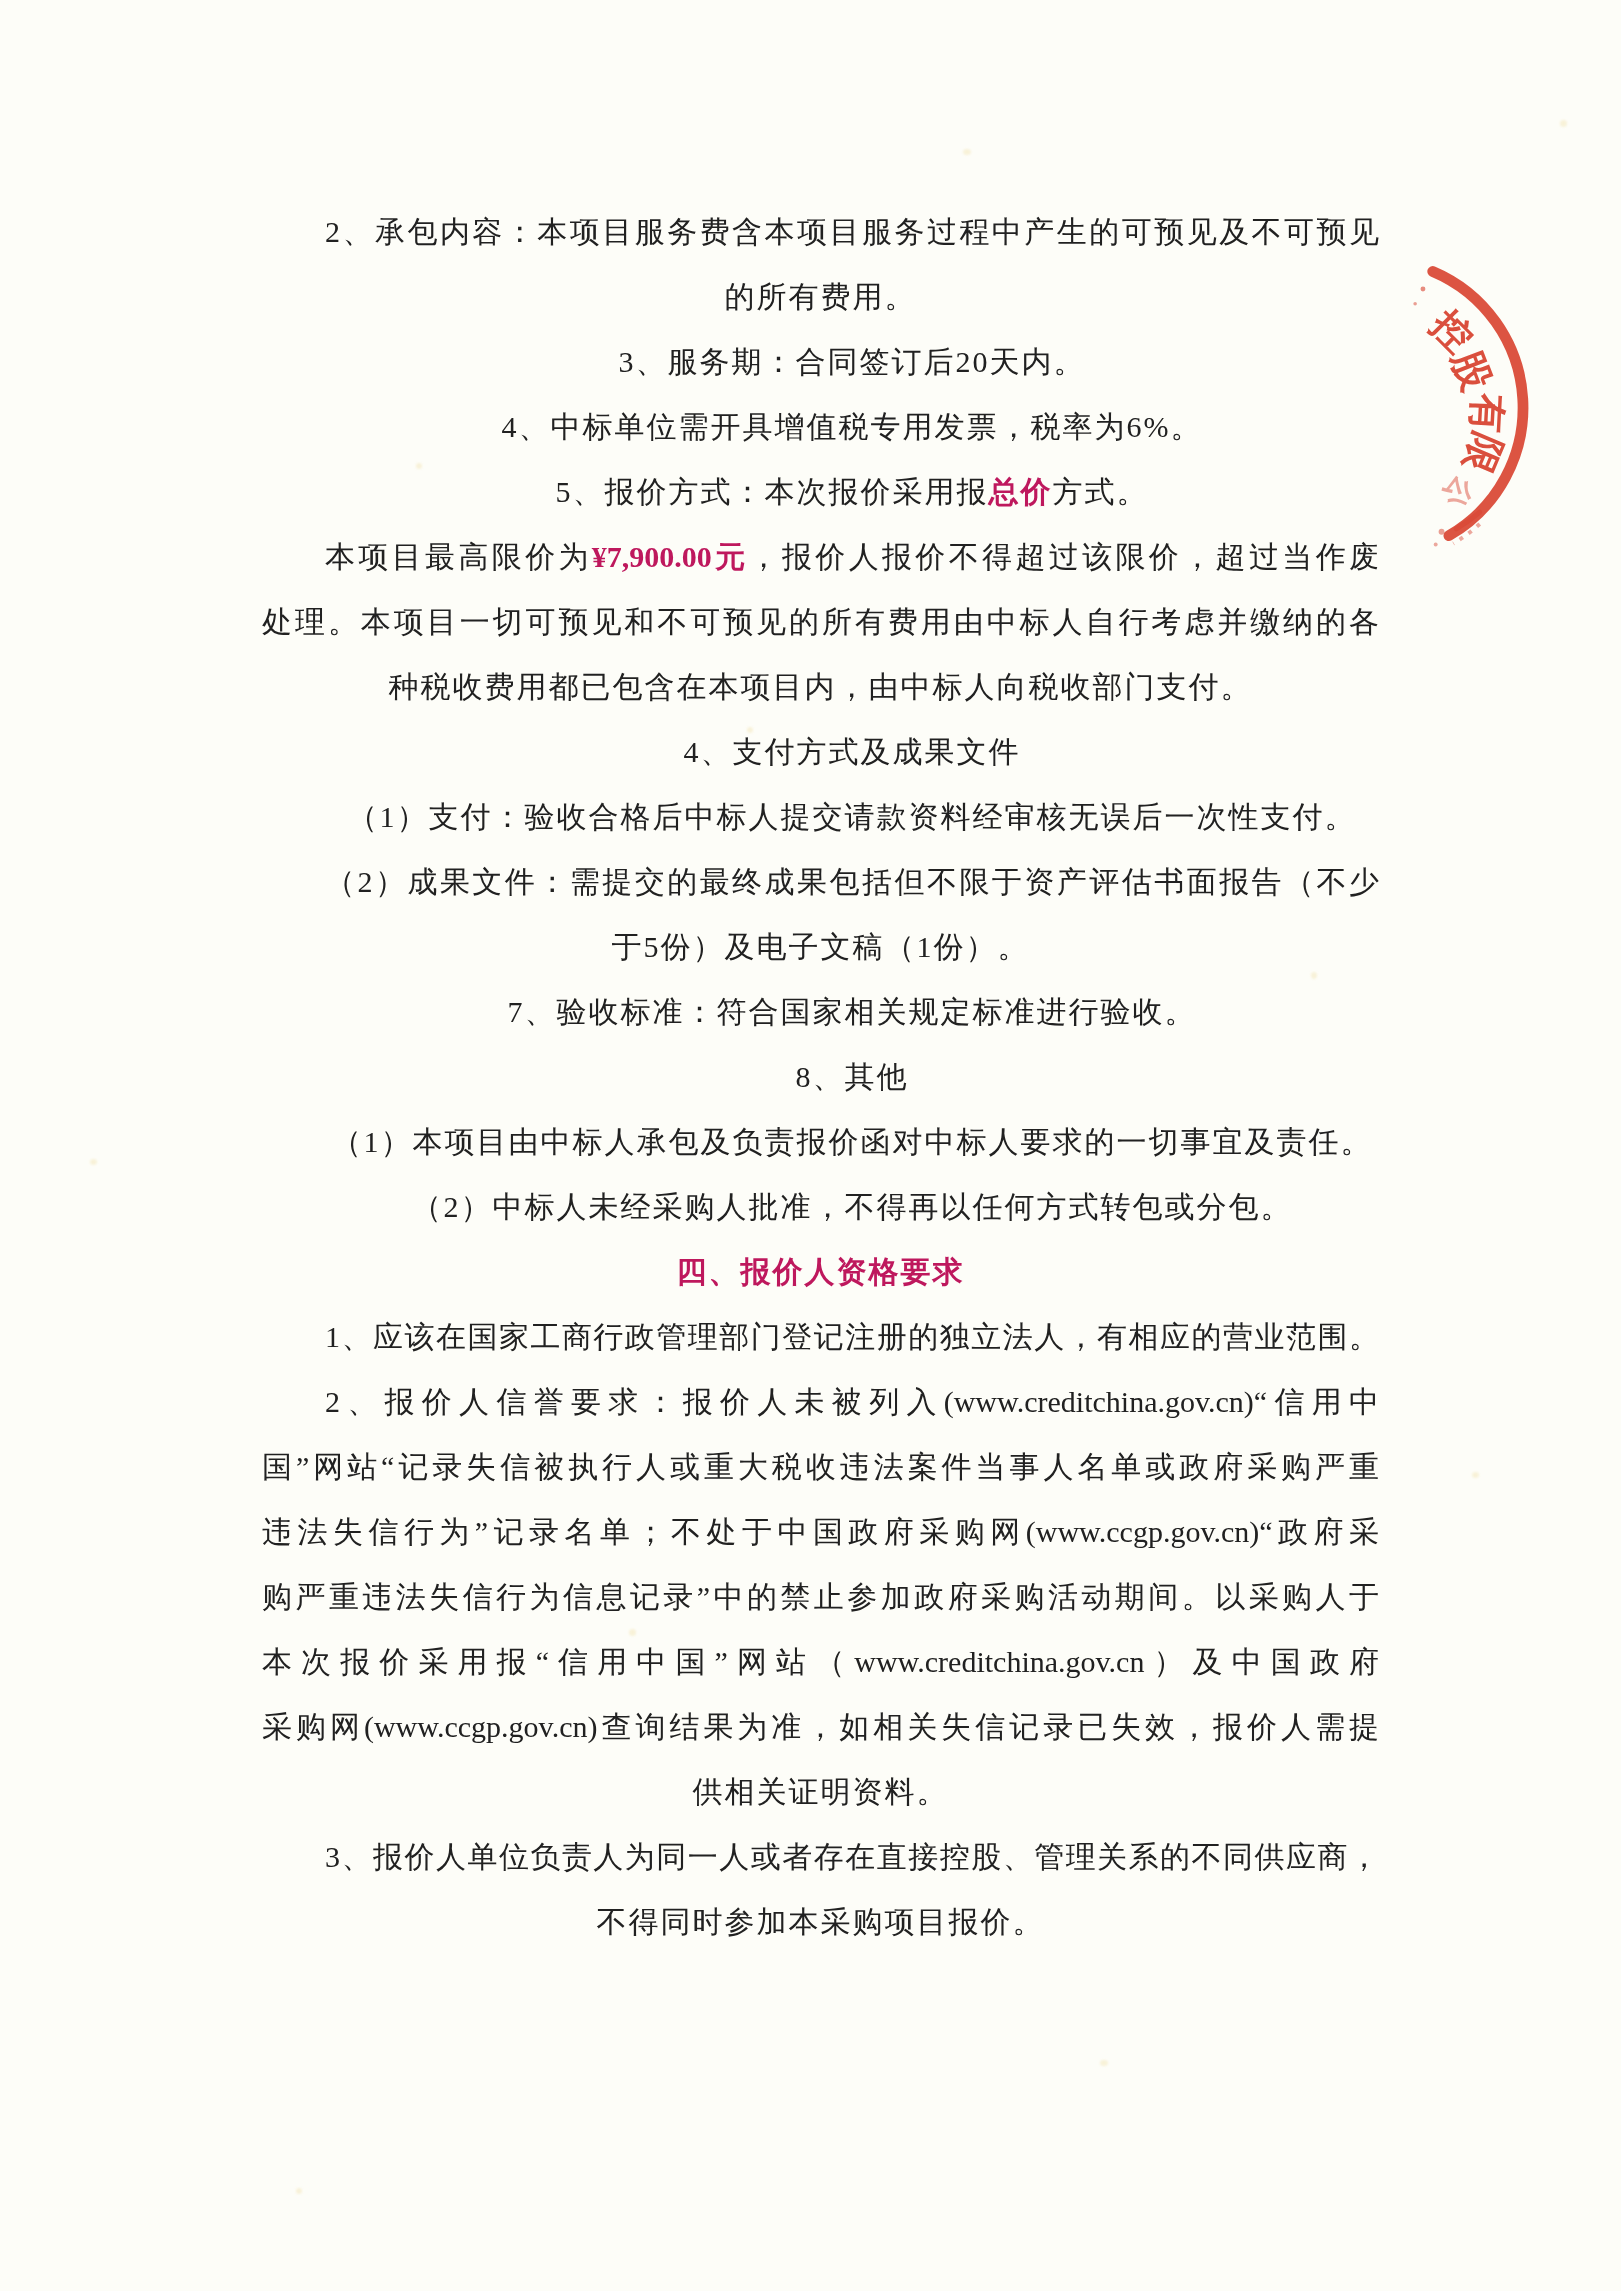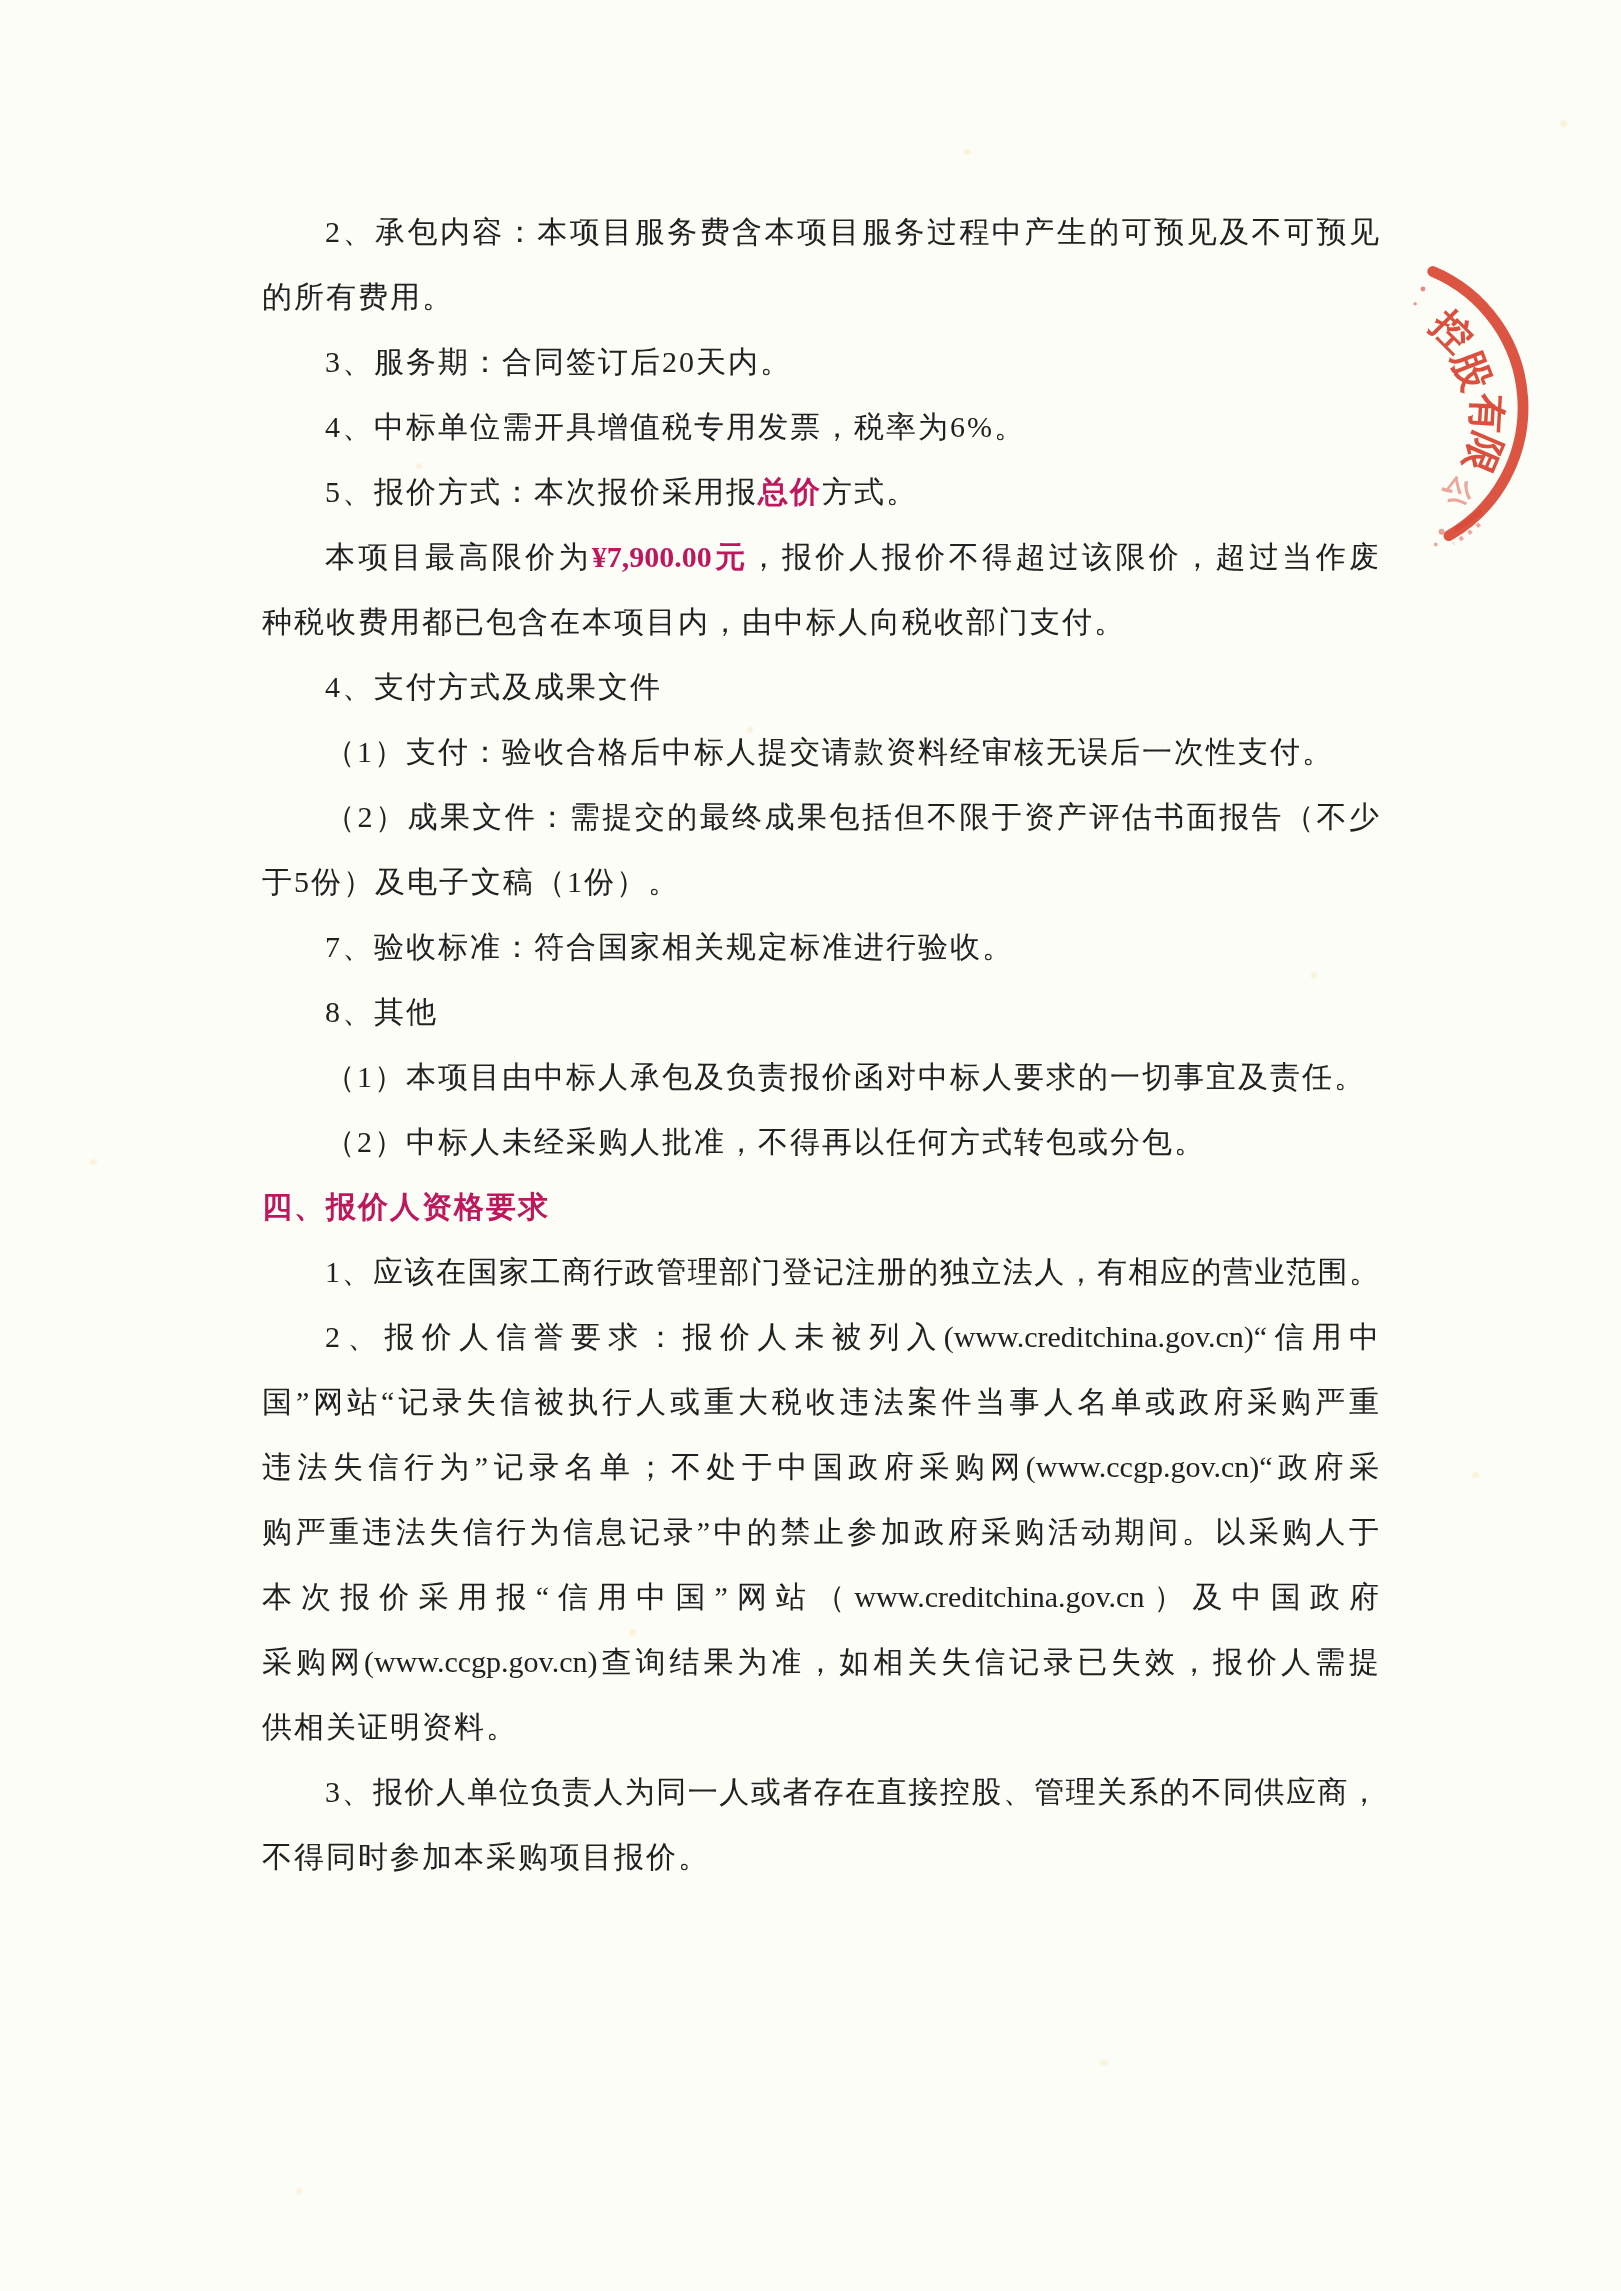--- a/index.html
+++ b/index.html
@@ -20,21 +20,21 @@
     line-height:65px;
     font-family:Liberation Serif, serif;
   }
   .line{
     text-align:justify;
     text-align-last:justify;
     height:65px;
     white-space:nowrap;
   }
   .line.e{
-    text-align:left;
+    text-align:center;
     text-align-last:auto;
     letter-spacing:2px;
   }
   .line.indent{padding-left:63px;}
   .line b,.line.bold{font-weight:bold;color:#be185d;}
   
   .stamp{
     position:absolute;
     left:1215px;top:245px;
     width:412px;height:323px;
@@ -71,20 +71,21 @@
     <span class="speck" style="left:1560px;top:120px;width:6.9px;height:6.9px;"></span>
   </div>
 
   <div class="doc">
     <div class="line indent">2、承包内容：本项目服务费含本项目服务过程中产生的可预见及不可预见</div>
     <div class="line e">的所有费用。</div>
     <div class="line e indent">3、服务期：合同签订后20天内。</div>
     <div class="line e indent">4、中标单位需开具增值税专用发票，税率为6%。</div>
     <div class="line e indent"><span>5、报价方式：本次报价采用报</span><b>总价</b><span>方式。</span></div>
     <div class="line indent"><span>本项目最高限价为</span><b>¥7,900.00元</b><span>，报价人报价不得超过该限价，超过当作废</span></div>
+    <div class="line">处理。本项目一切可预见和不可预见的所有费用由中标人自行考虑并缴纳的各</div>
     <div class="line e">种税收费用都已包含在本项目内，由中标人向税收部门支付。</div>
     <div class="line e indent">4、支付方式及成果文件</div>
     <div class="line e indent">（1）支付：验收合格后中标人提交请款资料经审核无误后一次性支付。</div>
     <div class="line indent">（2）成果文件：需提交的最终成果包括但不限于资产评估书面报告（不少</div>
     <div class="line e">于5份）及电子文稿（1份）。</div>
     <div class="line e indent">7、验收标准：符合国家相关规定标准进行验收。</div>
     <div class="line e indent">8、其他</div>
     <div class="line e indent">（1）本项目由中标人承包及负责报价函对中标人要求的一切事宜及责任。</div>
     <div class="line e indent">（2）中标人未经采购人批准，不得再以任何方式转包或分包。</div>
     <div class="line e bold">四、报价人资格要求</div>

